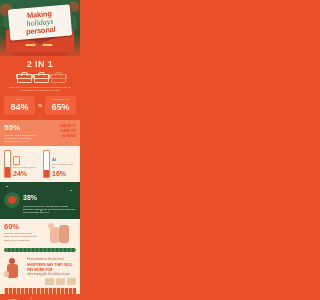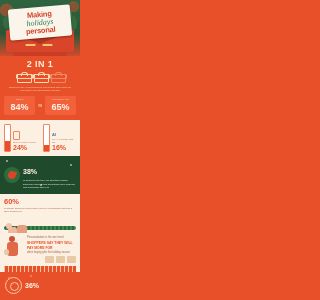--- a/index.html
+++ b/index.html
@@ -95,21 +95,21 @@
     position:relative;flex:none;}
   .g-badge:after{content:"";position:absolute;left:4px;top:4px;width:8px;height:8px;
     background:#D8452A;border-radius:50% 0 50% 50%;transform:rotate(20deg);}
   .g-text{flex:1;}
   .g-num{font-size:7px;font-weight:700;color:#FFF3E2;line-height:7px;display:inline;}
   .g-txt{font-size:2.4px;color:#DCE9D6;line-height:3.2px;margin-top:1px;}
   .snow{position:absolute;width:1.5px;height:1.5px;background:#FFF;border-radius:50%;opacity:.55;}
 
   
   .sec-cream2{background:#FBF0E2;position:relative;padding:4px 4px 3px;}
-  .c-row{display:flex;gap:10px;align-items:flex-start;flex-direction:column;}
+  .c-row{display:flex;gap:10px;align-items:flex-start;}
   .c-left{flex:1.1;}
   .c-num{font-size:7.5px;font-weight:700;color:#E8502A;line-height:8px;}
   .c-txt{font-size:2.4px;color:#A4664F;line-height:3.2px;margin-top:1px;}
   .c-right{flex:1;height:22px;position:relative;}
   .fig{position:absolute;border-radius:3px;background:#F0B9A0;}
   .garland{height:4px;margin-top:3px;
     background:repeating-linear-gradient(90deg,#2E6B3C 0 2px,#3F8A4E 2px 4px);
     border-radius:2px;}
 
   
@@ -183,20 +183,33 @@
         <div class="stat-num">84%</div>
       </div>
       <div class="vs">VS</div>
       <div class="statbox">
         <div class="stat-lbl">MILLENNIALS</div>
         <div class="stat-num">65%</div>
       </div>
     </div>
   </div>
 
+  <div class="sec-peach">
+    <div class="peach-row">
+      <div class="p-left">
+        <div class="p-num">55%</div>
+        <div class="p-txt">of holiday shoppers plan to buy at least one customized or handmade gift this year</div>
+      </div>
+      <div class="p-right">
+        <div class="p-big">MAKE IT</div>
+        <div class="p-big">ONE OF</div>
+        <div class="p-big">A KIND</div>
+      </div>
+    </div>
+  </div>
 
   <div class="sec-cream">
     <div class="bars">
       <div class="barcol">
         <div class="bar">
           <div class="fill" id="fill0" style="height: 38.4%;"></div>
         </div>
         <div class="binfo">
           <div class="bicon"></div>
           <div class="blbl">shop on mobile devices</div>

